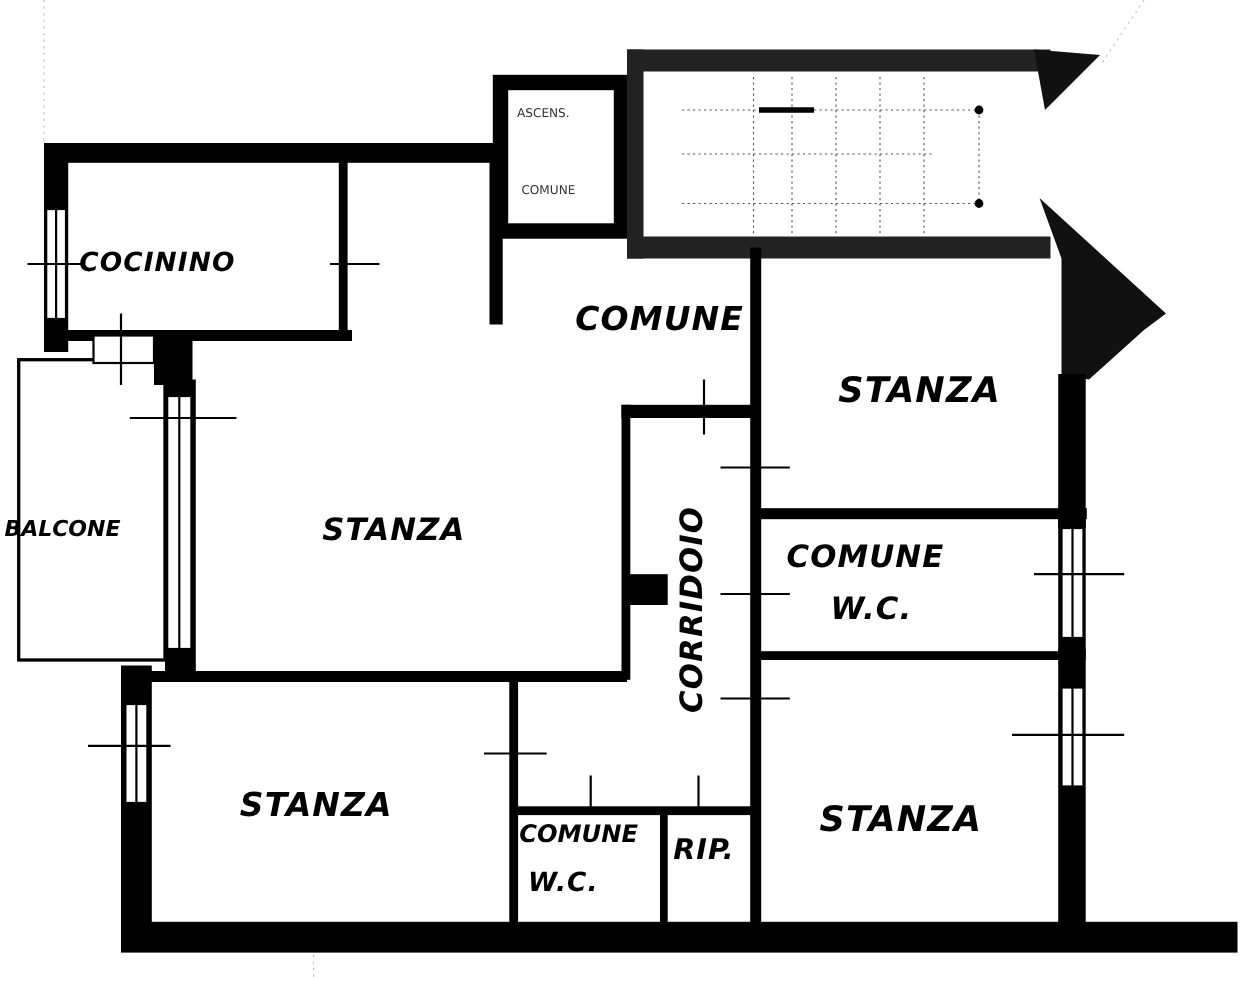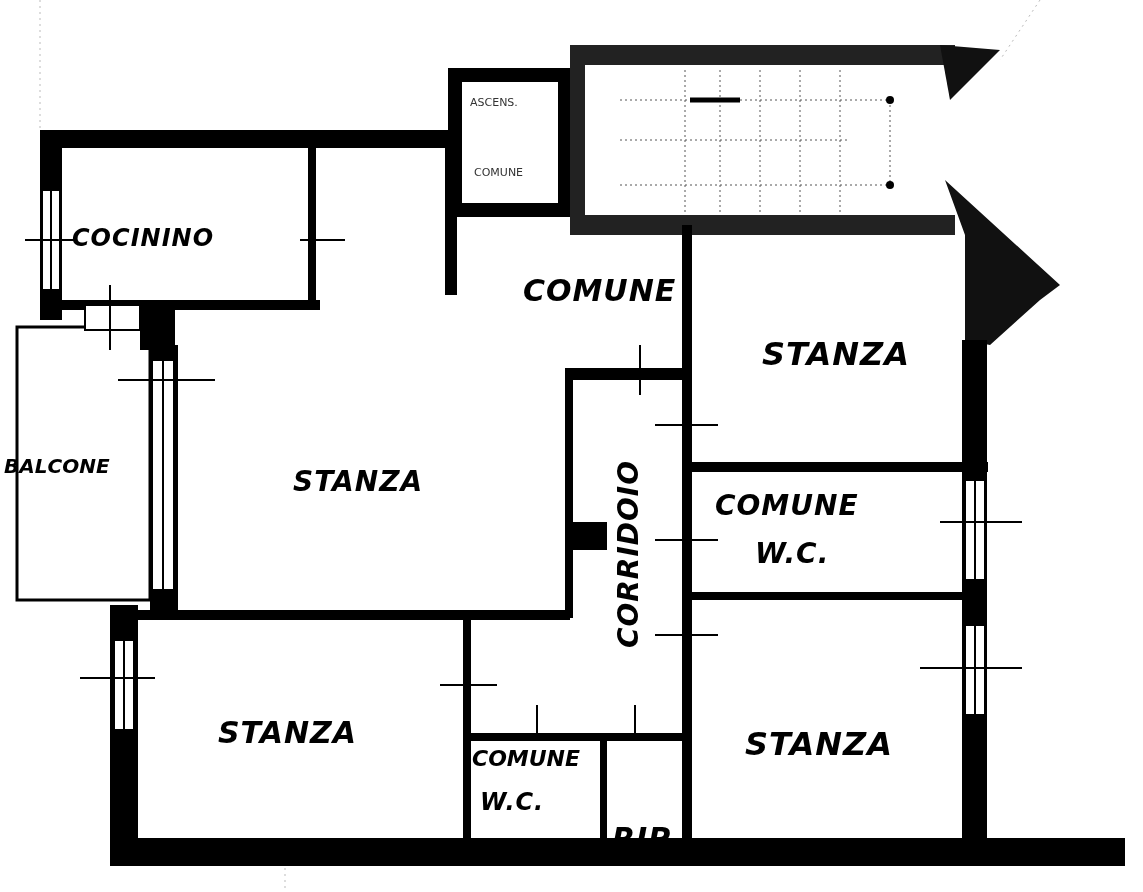--- a/index.html
+++ b/index.html
@@ -125,24 +125,24 @@
     <line x1="440" y1="685" x2="497" y2="685"></line>
     <line x1="537" y1="705" x2="537" y2="740"></line>
     <line x1="635" y1="705" x2="635" y2="740"></line>
   </g>
 </svg>
 
 <div class="lbl small" style="left:470px;top:97px;">ASCENS.</div>
 <div class="lbl small" style="left:474px;top:167px;text-align:center;">COMUNE</div>
 
 <div class="lbl" style="left:72px;top:226px;font-size:24px;">COCININO</div>
-<div class="lbl" style="left:4px;top:456px;font-size:20px;letter-spacing:0;">BALCONE</div>
+<div class="lbl" style="left:4px;top:470px;font-size:20px;letter-spacing:0;">BALCONE</div>
 <div class="lbl" style="left:293px;top:468px;font-size:28px;">STANZA</div>
 <div class="lbl" style="left:523px;top:276px;font-size:30px;">COMUNE</div>
 <div class="lbl" style="left:535px;top:540px;font-size:28px;transform:rotate(-90deg);transform-origin:center;">CORRIDOIO</div>
 <div class="lbl" style="left:762px;top:338px;font-size:32px;">STANZA</div>
 <div class="lbl" style="left:715px;top:492px;font-size:28px;">COMUNE</div>
 <div class="lbl" style="left:755px;top:540px;font-size:28px;">W.C.</div>
 <div class="lbl" style="left:218px;top:718px;font-size:30px;">STANZA</div>
 <div class="lbl" style="left:472px;top:748px;font-size:22px;letter-spacing:0;">COMUNE</div>
 <div class="lbl" style="left:480px;top:790px;font-size:24px;">W.C.</div>
-<div class="lbl" style="left:612px;top:824px;font-size:30px;">RIP.</div>
+<div class="lbl" style="left:612px;top:760px;font-size:26px;">RIP.</div>
 <div class="lbl" style="left:745px;top:728px;font-size:32px;">STANZA</div>
 
 </body></html>

